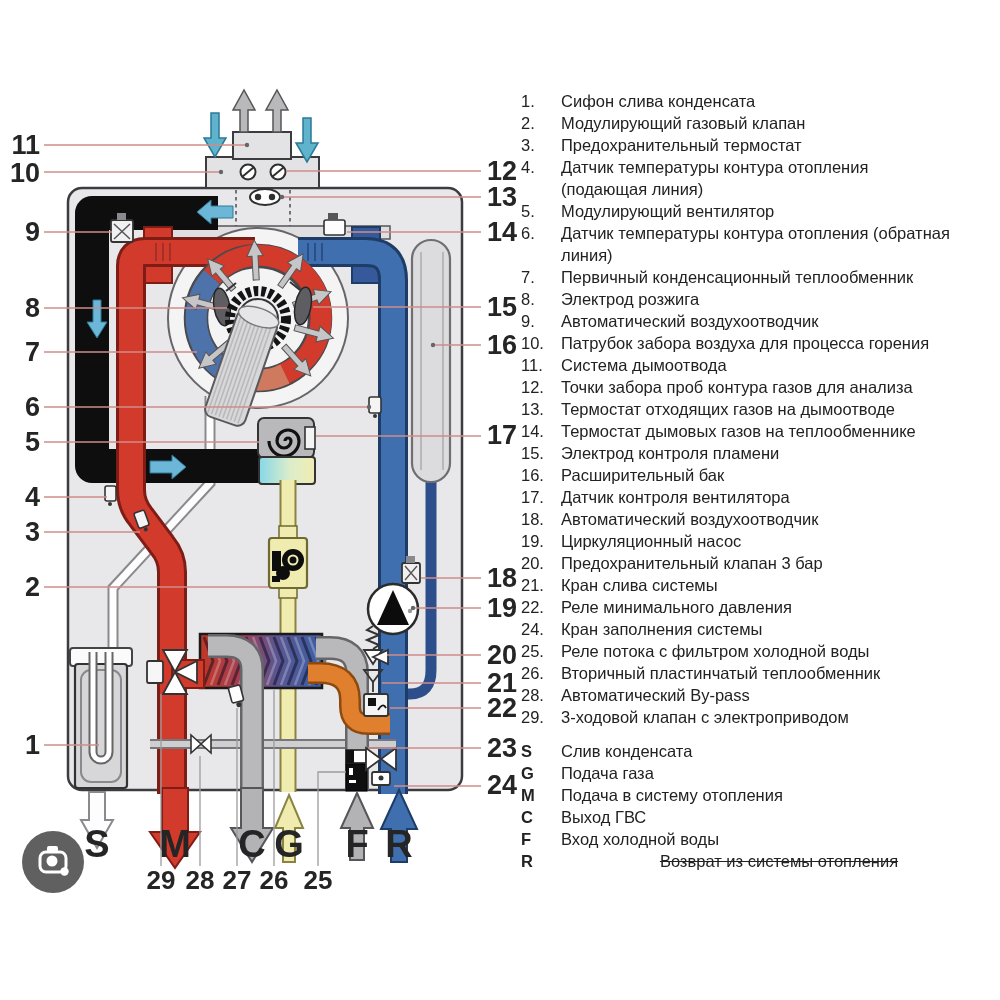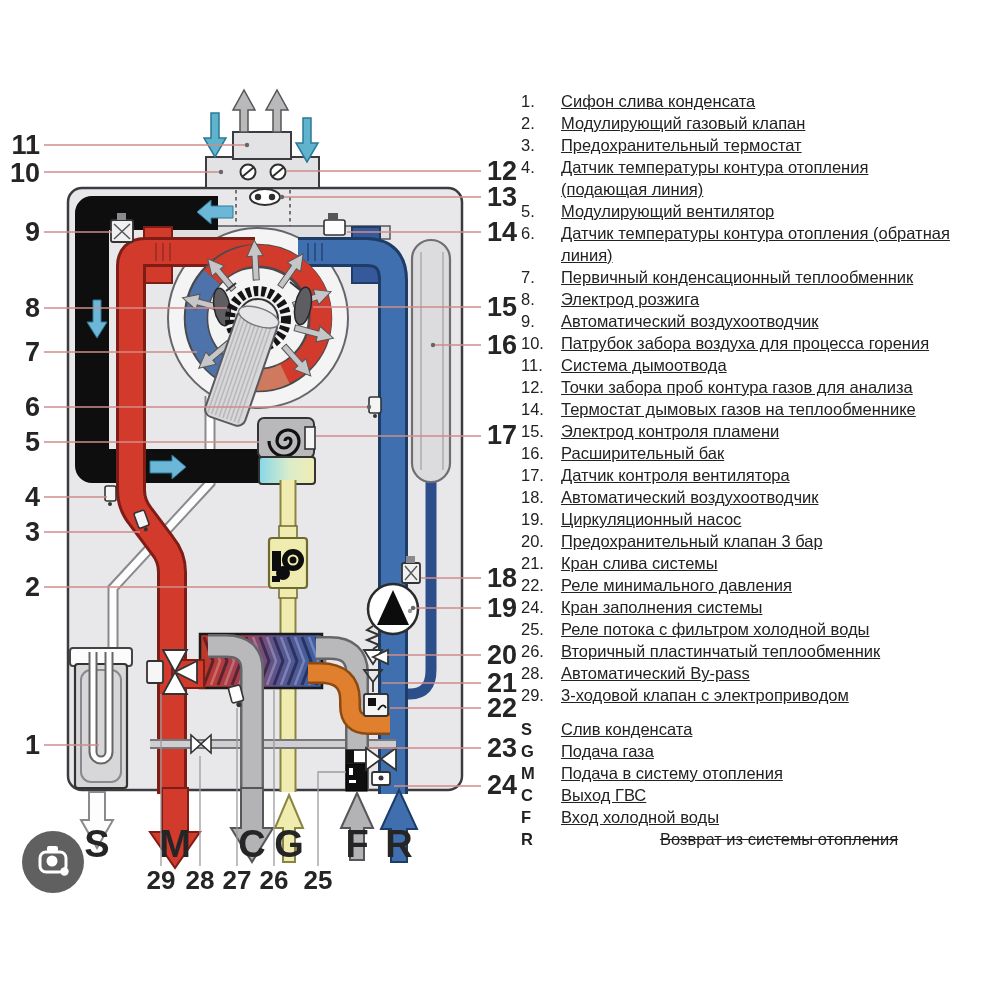--- a/index.html
+++ b/index.html
@@ -3,21 +3,21 @@
 <meta charset="utf-8">
 <style>
   html,body { margin:0; padding:0; background:#fff; }
   #app { position:relative; width:1000px; height:1000px; background:#fff; overflow:hidden;
          font-family:"Liberation Sans", sans-serif; }
   svg text { font-family:"Liberation Sans", sans-serif; fill:#252525; }
   .legend { position:absolute; left:521px; top:90px; width:476px;
             font-size:16.5px; line-height:22px; color:#222; }
   .leg-row { display:flex; }
   .leg-num { flex:0 0 40px; }
-  .leg-text { flex:1; white-space:pre-wrap;text-decoration:underline; }
+  .leg-text { flex:1; white-space:pre-wrap; }
   .ports { margin-top:12px; }
   .ports .leg-num { font-weight:700; }
   .strike { text-decoration:line-through;text-align:center; }
 </style>
 </head>
 <body>
 
 <div id="app">
 
 <svg width="521" height="1000" viewBox="0 0 521 1000" style="position:absolute;left:0;top:0;">
@@ -426,20 +426,24 @@
       <div class="leg-row">
         <span class="leg-num">11.</span>
         <span class="leg-text">Система дымоотвода</span>
       </div>
 
       <div class="leg-row">
         <span class="leg-num">12.</span>
         <span class="leg-text">Точки забора проб контура газов для анализа</span>
       </div>
 
+      <div class="leg-row">
+        <span class="leg-num">13.</span>
+        <span class="leg-text">Термостат отходящих газов на дымоотводе</span>
+      </div>
 
       <div class="leg-row">
         <span class="leg-num">14.</span>
         <span class="leg-text">Термостат дымовых газов на теплообменнике</span>
       </div>
 
       <div class="leg-row">
         <span class="leg-num">15.</span>
         <span class="leg-text">Электрод контроля пламени</span>
       </div>

